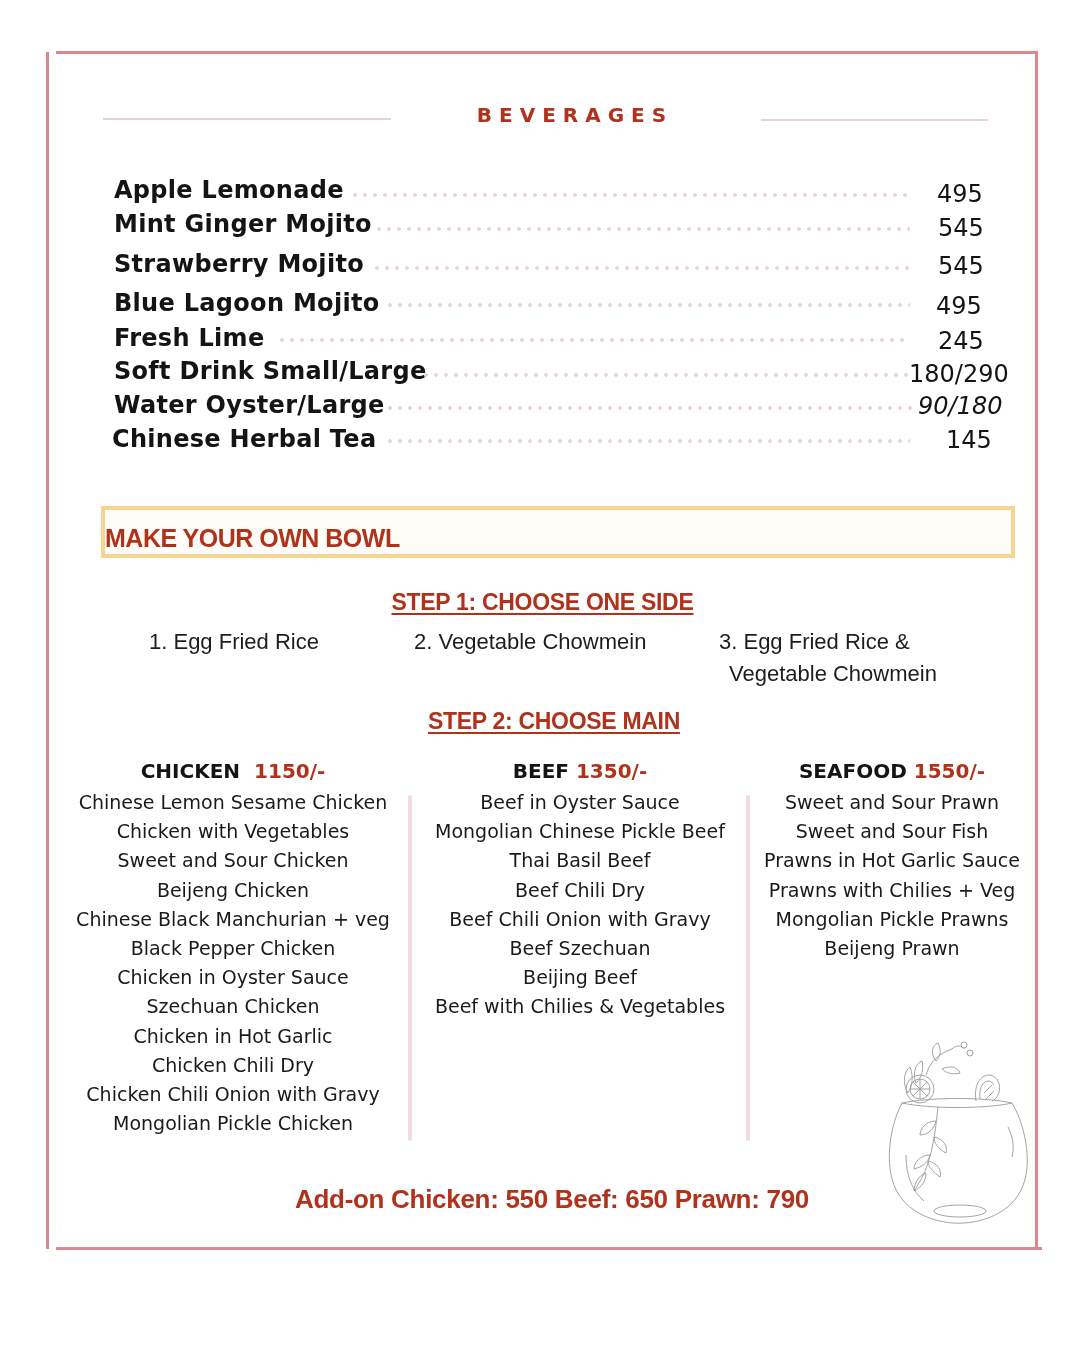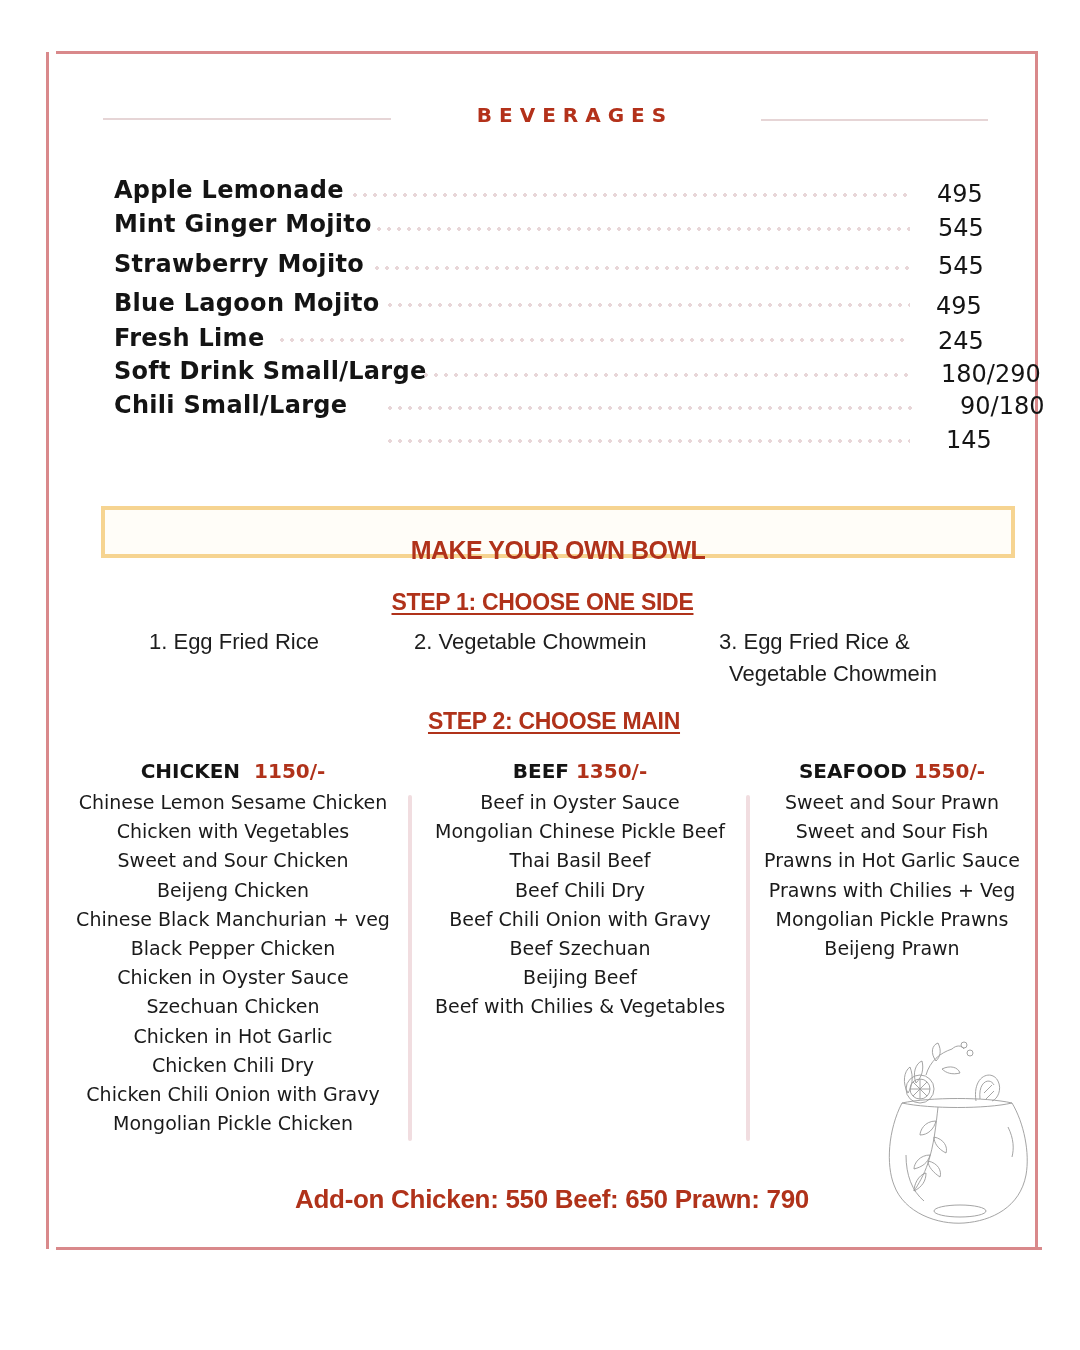--- a/index.html
+++ b/index.html
@@ -28,22 +28,22 @@
                 white-space: nowrap; letter-spacing: 0.3px; color: #141414; line-height: 30px; }
     .bev-dots { position: absolute; height: 6px; top: 16px;
                 background-image: radial-gradient(circle, #e8d6d8 1.6px, transparent 1.8px);
                 background-size: 10px 6px; background-repeat: repeat-x; }
     .bev-price { position: absolute; top: 2px; font-size: 24px; white-space: nowrap;
                  color: #141414; line-height: 30px; }
 
     
     .bowl-box { position: absolute; left: 101px; top: 506px; width: 906px; height: 44px;
                 border: 4px solid #f6d491; background: #fffdf8; }
-    .bowl-title { position: absolute; left: 0; top: 16px; width: 100%; height: 44px; line-height: 48px;
-                  text-align: center; font-family: "Liberation Sans", sans-serif; font-weight: bold;
+    .bowl-title { position: absolute; left: 0; top: 4px; width: 100%; height: 44px; line-height: 48px;
+                  text-align: left; font-family: "Liberation Sans", sans-serif; font-weight: bold;
                   font-size: 25px; color: #b0321a; letter-spacing: -0.5px; }
 
     .step-title { position: absolute; left: 0; width: 1085px; text-align: center;
                   font-family: "Liberation Sans", sans-serif; font-weight: bold; font-size: 23px;
                   color: #b0321a; text-decoration: underline; text-underline-offset: 3px;
                   text-decoration-thickness: 2px; letter-spacing: -0.3px; }
     .step1 { top: 589px; }
     .step2 { top: 708px; left: 14px; width: 1080px; }
 
     .side { position: absolute; font-family: "Liberation Sans", sans-serif; font-size: 22px;
@@ -105,28 +105,29 @@
     <span class="bev-price" style="left:936px;top:3px;">495</span>
   </div>
   <div class="bev-row" style="top:323px;">
     <span class="bev-name">Fresh Lime</span>
     <span class="bev-dots" style="left:277px;width:633px;top:14px;"></span>
     <span class="bev-price" style="left:938px;top:3px;">245</span>
   </div>
   <div class="bev-row" style="top:356px;">
     <span class="bev-name">Soft Drink Small/Large</span>
     <span class="bev-dots" style="left:421px;width:487px;top:16px;"></span>
-    <span class="bev-price" style="left:909px;top:3px;margin-left:32px;">180/290</span>
+    <span class="bev-price" style="left:909px;top:3px;">180/290</span>
   </div>
   <div class="bev-row" style="top:390px;">
-    <span class="bev-name">Chili Small/Large</span>
+    <span class="bev-name">Water Oyster/Large</span>
     <span class="bev-dots" style="left:385px;width:532px;top:15px;"></span>
-    <span class="bev-price" style="left:960px;top:1px;">90/180</span>
+    <span class="bev-price" style="left:918px;top:1px;font-style:italic;">90/180</span>
   </div>
   <div class="bev-row" style="top:424px;">
+    <span class="bev-name" style="left:112px;">Chinese Herbal Tea</span>
     <span class="bev-dots" style="left:385px;width:525px;top:14px;"></span>
     <span class="bev-price" style="left:946px;top:1px;">145</span>
   </div>
 </div>
 
 <div class="bowl-box">
   <div class="bowl-title">MAKE YOUR OWN BOWL</div>
 </div>
 
 <div class="step-title step1">STEP 1: CHOOSE ONE SIDE</div>

